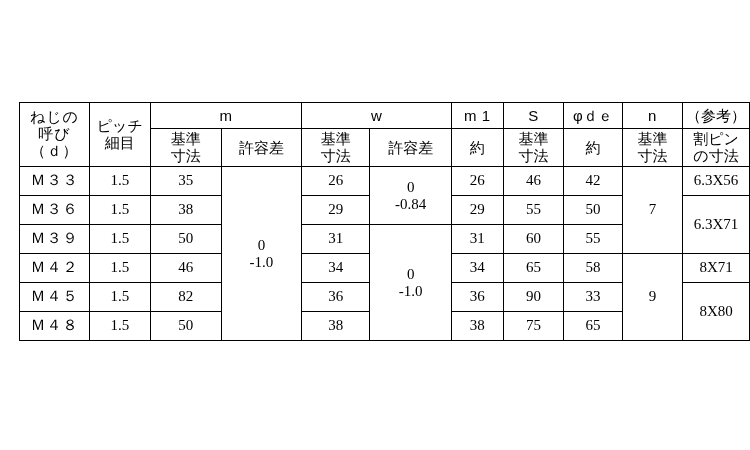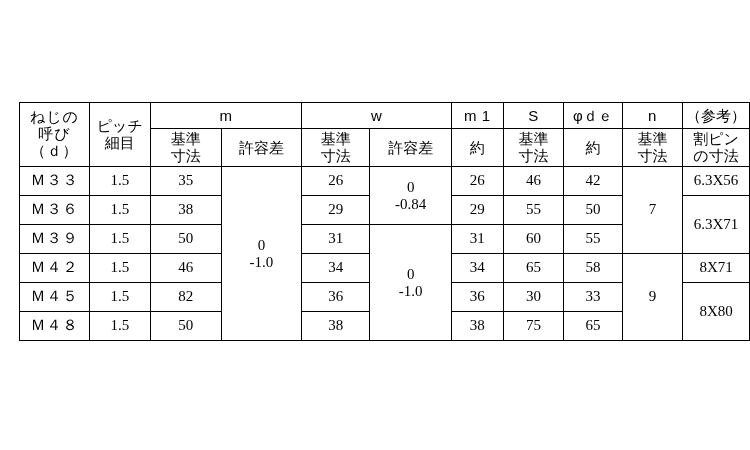--- a/index.html
+++ b/index.html
@@ -193,21 +193,21 @@
           <td class="val" rowspan="3">9</td>
           <td class="ref-val">8X71</td>
         </tr>
 
         <tr class="r">
           <td class="val name-cell">Ｍ４５</td>
           <td class="val">1.5</td>
           <td class="val">82</td>
           <td class="val">36</td>
           <td class="val">36</td>
-          <td class="val">30</td>
+          <td class="val">90</td>
           <td class="val">33</td>
           <td class="ref-val" rowspan="2">8X80</td>
         </tr>
 
         <tr class="r">
           <td class="val name-cell">Ｍ４８</td>
           <td class="val">1.5</td>
           <td class="val">50</td>
           <td class="val">38</td>
           <td class="val">38</td>

